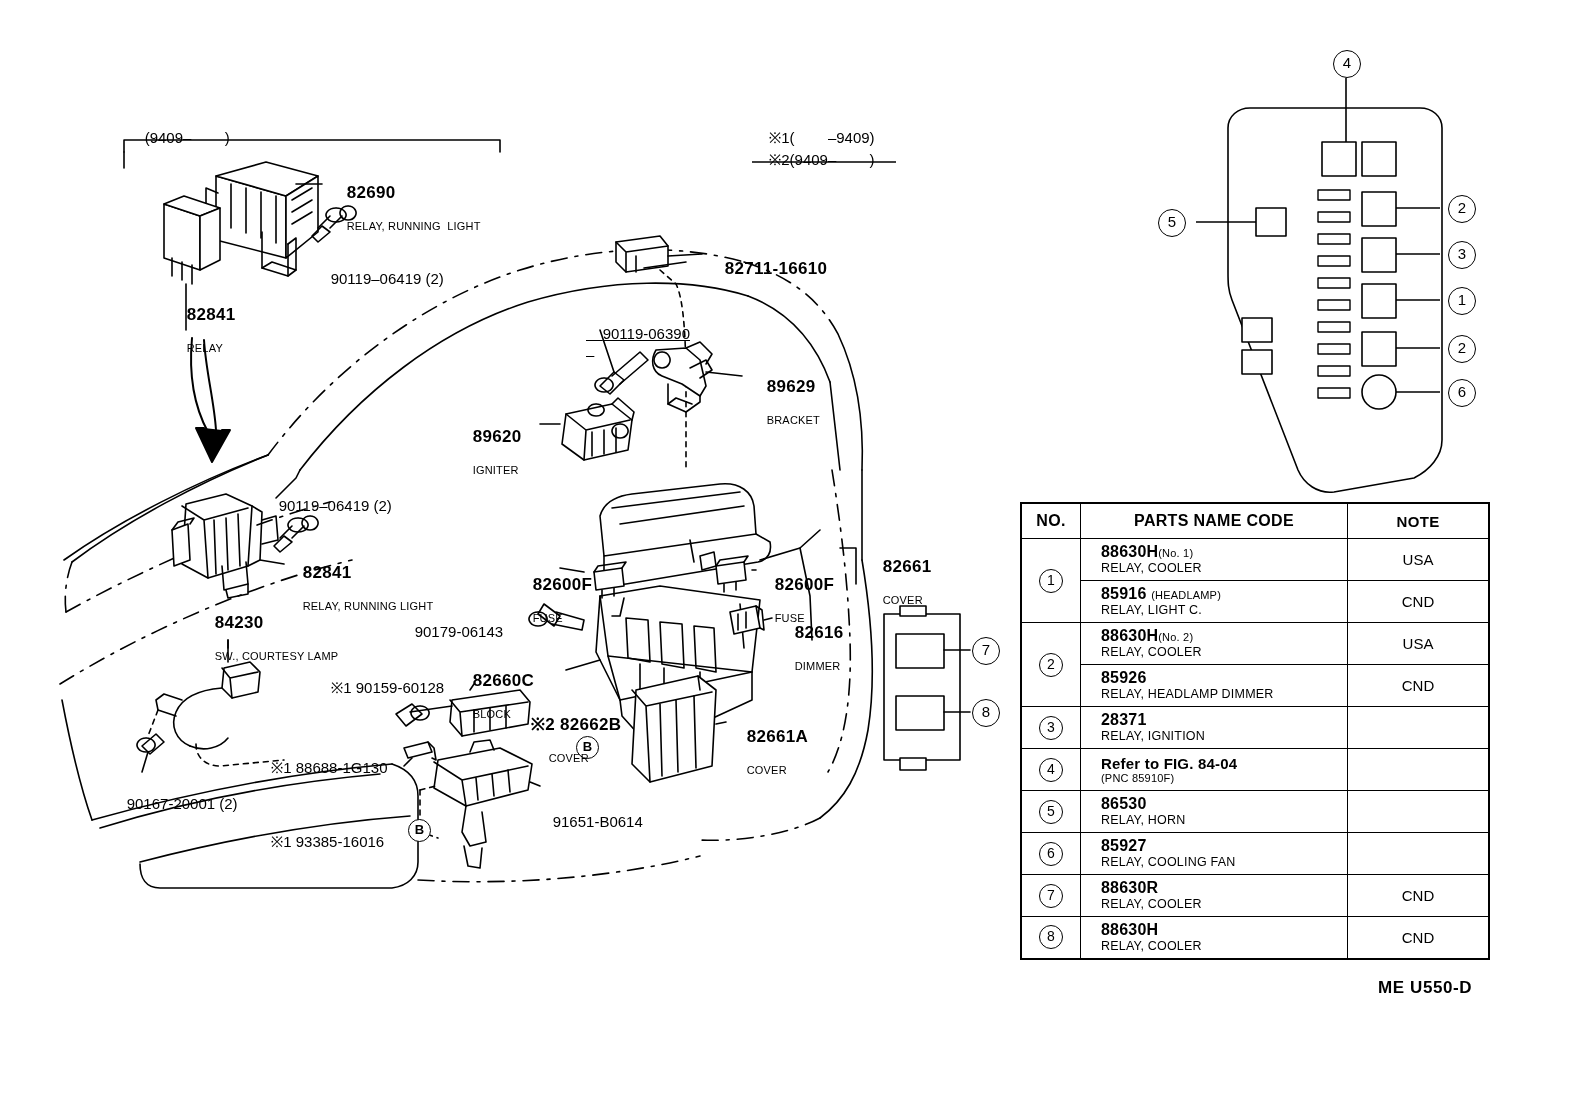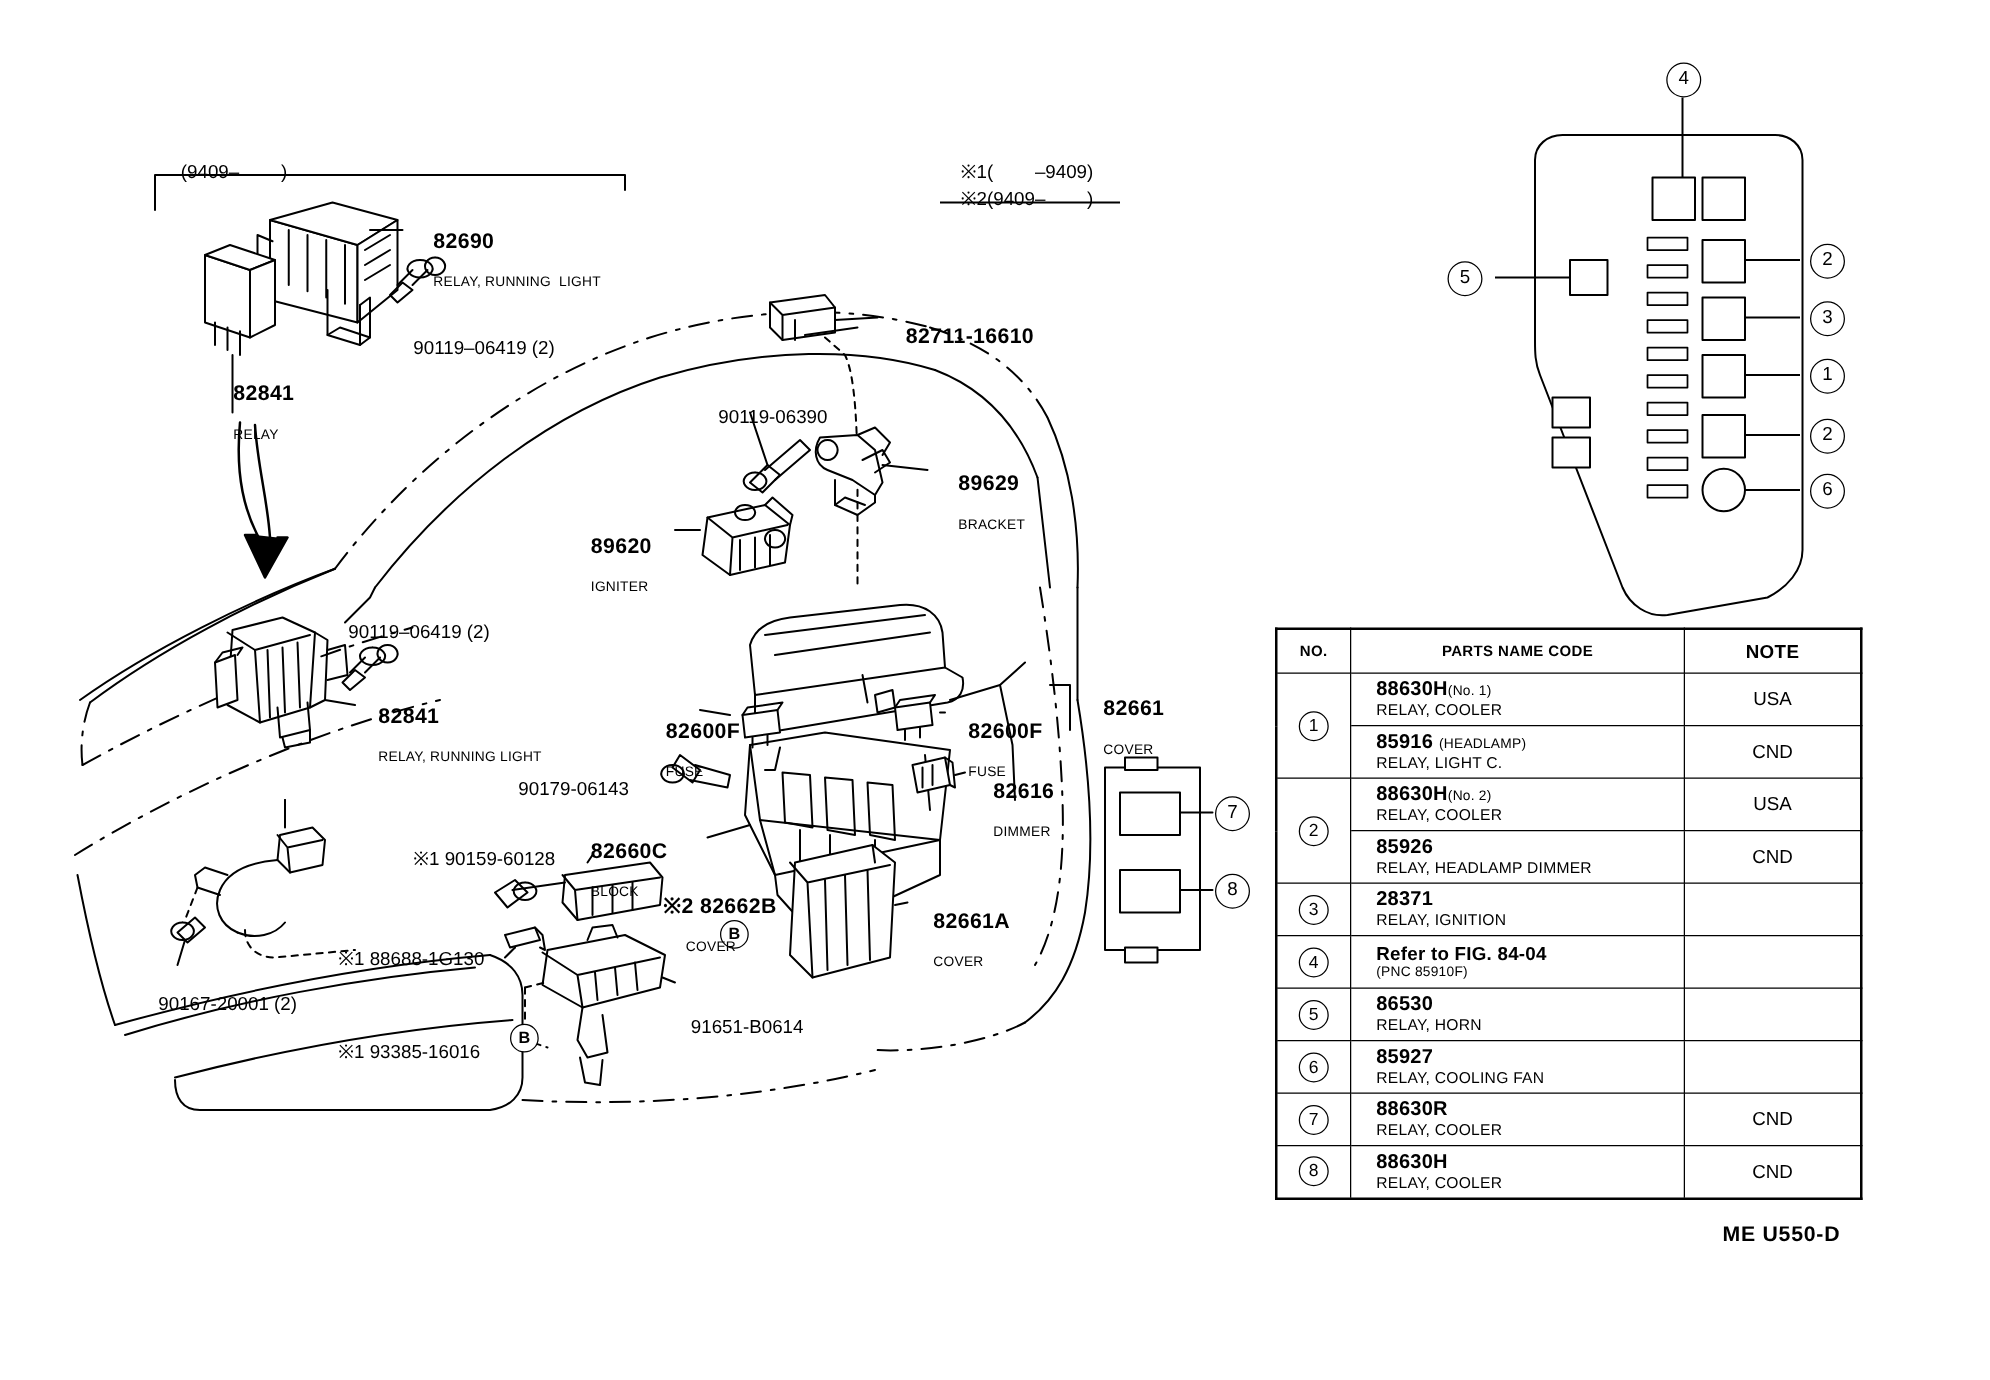--- a/index.html
+++ b/index.html
@@ -6,21 +6,21 @@
   body{width:1592px;height:1104px;position:relative;font-family:"Liberation Sans",sans-serif;color:#000;overflow:hidden;}
   #stage{position:absolute;left:0;top:0;width:1592px;height:1104px;}
   svg.layer{position:absolute;left:0;top:0;width:1592px;height:1104px;pointer-events:none;}
   .lbl{position:absolute;font-size:15px;line-height:1.05;white-space:pre;letter-spacing:0px;}
   .lbl .big{font-size:17px;font-weight:600;letter-spacing:0.3px;}
   .lbl .sm{font-size:11px;letter-spacing:0.2px;}
   .lbl .md{font-size:15px;}
   
   #ptable{position:absolute;left:1020px;top:502px;width:470px;border:2px solid #000;border-collapse:collapse;background:#fff;}
   #ptable td,#ptable th{border:1px solid #000;padding:0;}
-  #ptable .hd{height:34px;text-align:center;font-size:12px;font-weight:600;letter-spacing:0.3px;}
+  #ptable .hd{height:34px;text-align:center;font-size:16px;font-weight:600;letter-spacing:0.3px;}
   #ptable .no{width:58px;text-align:center;}
   #ptable .note{width:140px;text-align:center;font-size:15px;}
   #ptable .pn{padding:3px 6px 4px 20px;}
   #ptable .pn .code{font-size:16px;font-weight:600;letter-spacing:0.2px;}
   #ptable .pn .code .tiny{font-size:11px;font-weight:400;}
   #ptable .pn .desc{font-size:12.5px;letter-spacing:0.2px;}
   .circnum{display:inline-block;width:22px;height:22px;border:1.5px solid #000;border-radius:50%;line-height:20px;text-align:center;font-size:14px;}
   #footer{position:absolute;left:1378px;top:978px;font-size:17px;font-weight:700;letter-spacing:0.6px;}
   .cn{position:absolute;width:26px;height:26px;border:1.6px solid #000;border-radius:50%;text-align:center;line-height:24px;font-size:15px;background:#fff;}
   .cnb{position:absolute;width:21px;height:21px;border:1.5px solid #000;border-radius:50%;text-align:center;line-height:19px;font-size:13px;background:#fff;font-weight:600;}
@@ -296,21 +296,21 @@
 
   <div class="lbl" style="left:170px;top:290px;">
     <span class="big">82841</span><br>
     <span class="sm">RELAY</span>
   </div>
 
   <div class="lbl" style="left:708px;top:244px;">
     <span class="big">82711-16610</span>
   </div>
 
-  <div class="lbl" style="left:558px;top:310px;">
+  <div class="lbl" style="left:586px;top:310px;text-decoration:underline;">
     <span class="md">90119-06390</span>
   </div>
 
   <div class="lbl" style="left:750px;top:362px;">
     <span class="big">89629</span><br>
     <span class="sm">BRACKET</span>
   </div>
 
   <div class="lbl" style="left:456px;top:412px;">
     <span class="big">89620</span><br>
@@ -319,20 +319,24 @@
 
   <div class="lbl" style="left:262px;top:482px;">
     <span class="md">90119–06419 (2)</span>
   </div>
 
   <div class="lbl" style="left:286px;top:548px;">
     <span class="big">82841</span><br>
     <span class="sm">RELAY, RUNNING LIGHT</span>
   </div>
 
+  <div class="lbl" style="left:198px;top:598px;">
+    <span class="big">84230</span><br>
+    <span class="sm">SW., COURTESY LAMP</span>
+  </div>
 
   <div class="lbl" style="left:314px;top:664px;">
     <span class="md">※1 90159-60128</span>
   </div>
 
   <div class="lbl" style="left:254px;top:744px;">
     <span class="md">※1 88688-1G130</span>
   </div>
 
   <div class="lbl" style="left:110px;top:780px;">

